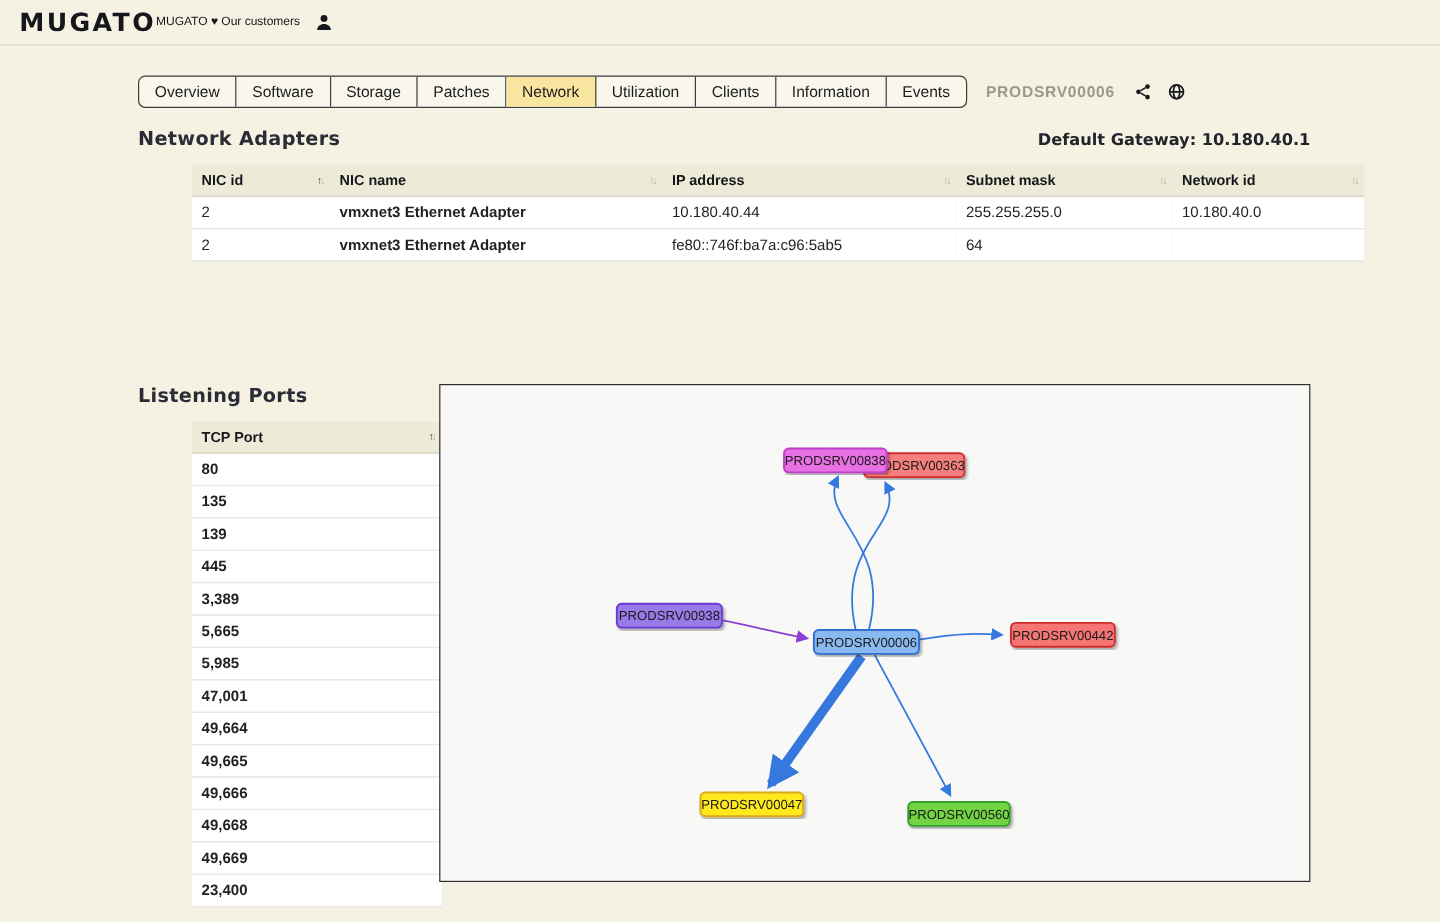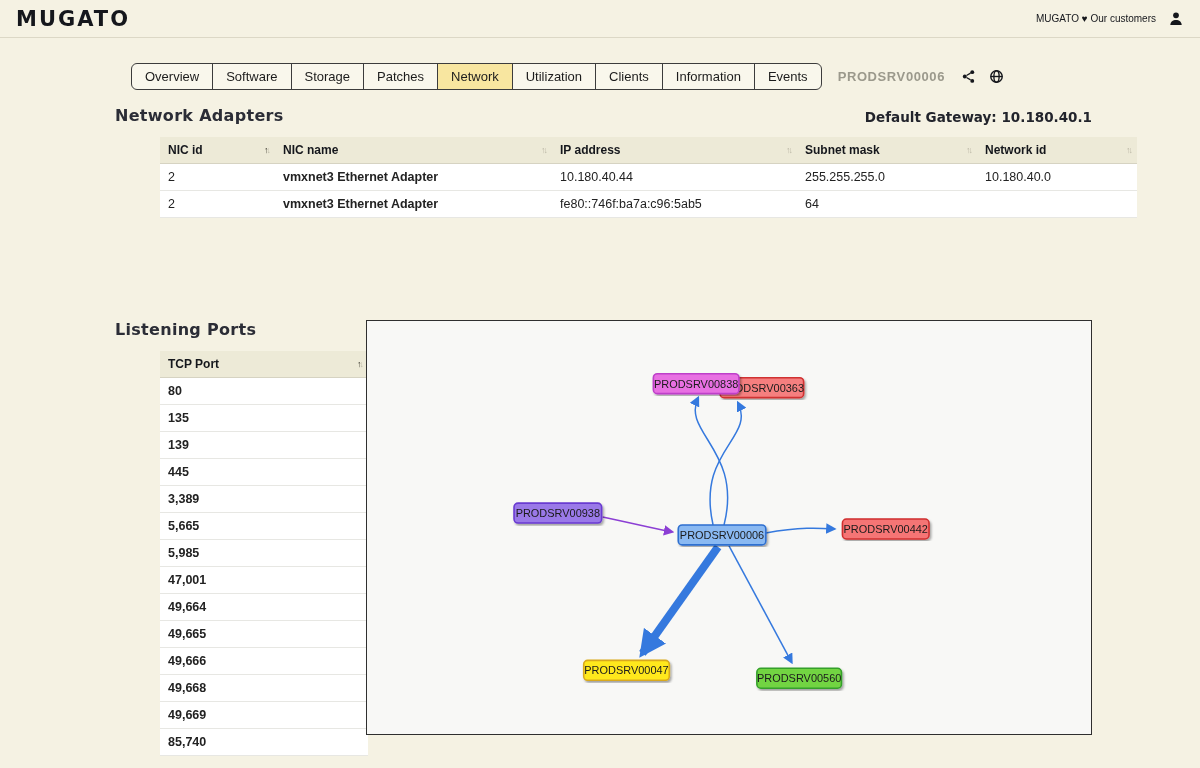--- a/index.html
+++ b/index.html
@@ -4,33 +4,33 @@
 <style>
   * { box-sizing: border-box; }
   html,body { margin:0; padding:0; }
   body {
     width:1200px; height:768px; overflow:hidden;
     background:#f5f2e3; color:#1c1c1c;
     font-family:"Liberation Sans", sans-serif;
   }
   
   .topbar {
-    height:38px; display:flex; align-items:center; justify-content:space-between;
+    height:38px; display:flex; align-items:center; 
     padding:0 16px; border-bottom:1px solid #dcd8c6; background:#f5f2e3;
   }
   .logo {
     font-family:"DejaVu Sans", sans-serif; font-weight:bold;
     font-size:21px; letter-spacing:2px; color:#15171c;
   }
   .topbar-right { display:flex; align-items:center; gap:12px; font-size:10px; color:#15171c; }
   .icon-btn { display:inline-flex; align-items:center; cursor:pointer; }
   
   .content { padding:0 108px 0 115px; }
   .tabs-row { margin-top:25px; display:flex; align-items:center; }
-  .tabs { display:flex; border:1px solid #3c3c3c; border-radius:6px; overflow:hidden; background:#f9f7ec;margin-left:16px; }
+  .tabs { display:flex; border:1px solid #3c3c3c; border-radius:6px; overflow:hidden; background:#f9f7ec; }
   .tab {
     padding:5px 13px; font-size:13px; color:#1c1c1c; background:transparent;
     border:none; border-right:1px solid #3c3c3c; cursor:pointer;
     font-family:"Liberation Sans", sans-serif;
   }
   .tab:last-child { border-right:none; }
   .tab.active { background:#f8e6a0; }
   .server-label { margin-left:16px; font-weight:bold; color:#9b998c; font-size:13px; letter-spacing:0.6px; }
   .tab-icons { display:flex; gap:13px; margin-left:16px; align-items:center; }
   
@@ -226,21 +226,21 @@
             <tr>
               <td class="bold">49,666</td>
             </tr>
             <tr>
               <td class="bold">49,668</td>
             </tr>
             <tr>
               <td class="bold">49,669</td>
             </tr>
             <tr>
-              <td class="bold">85,740</td>
+              <td class="bold">23,400</td>
             </tr>
           </tbody>
       </table>
     </div>
     <div class="graph-box">
       <svg id="graph-svg" width="724" height="413" viewBox="0 0 726 415">
           <defs>
             <marker id="arr-blue" viewBox="0 0 10 10" refX="8" refY="5" markerWidth="7" markerHeight="7" orient="auto">
               <path d="M0,0 L10,5 L0,10 z" fill="#3579de"></path>
             </marker>

